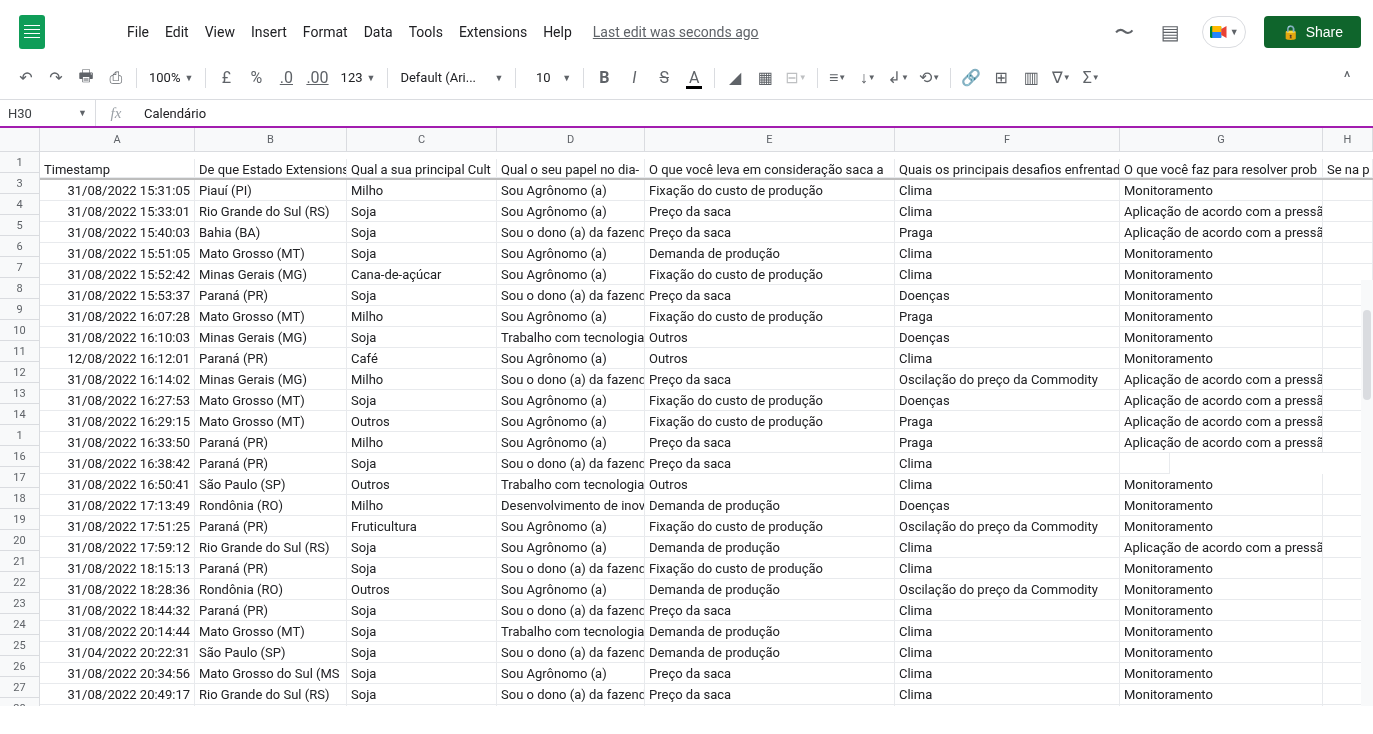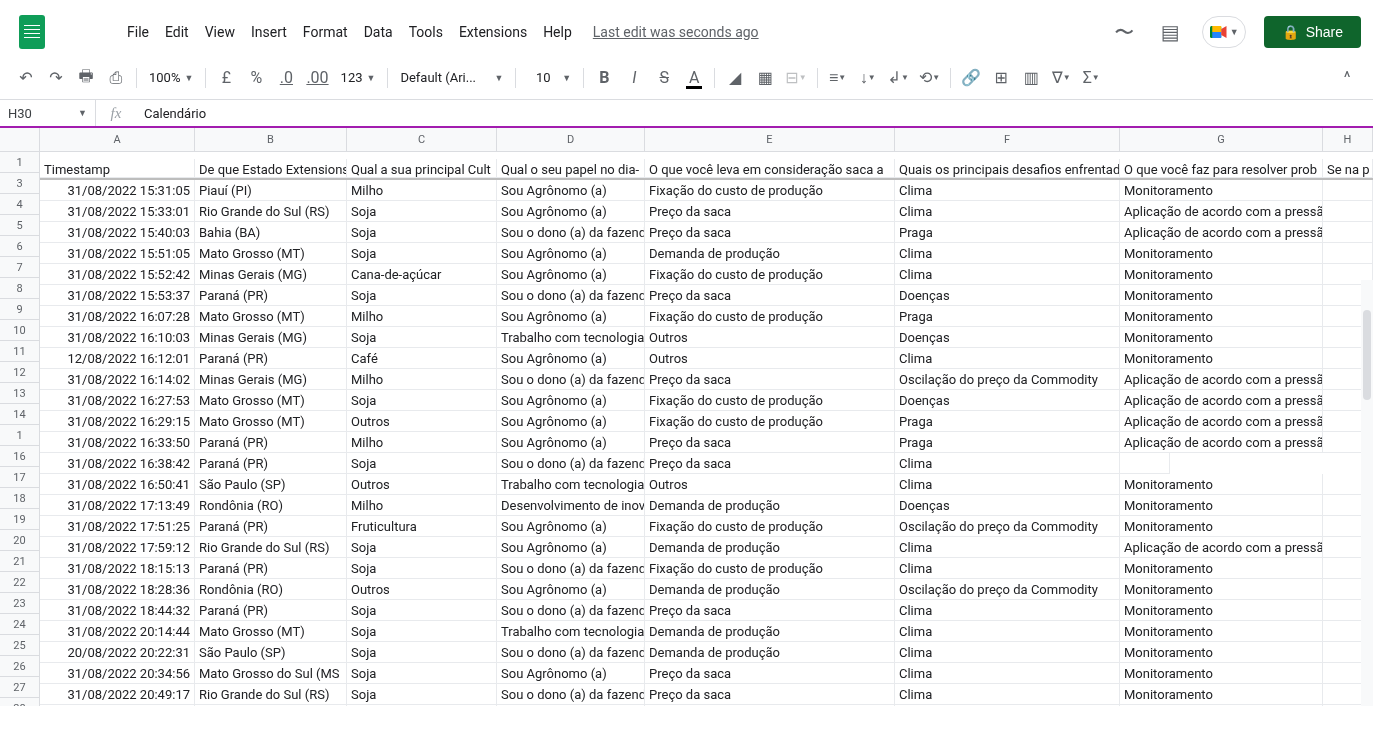--- a/index.html
+++ b/index.html
@@ -433,21 +433,21 @@
         <div class="cell ra" style="width: 155px;">31/08/2022 20:14:44</div>
         <div class="cell" style="width: 152px;">Mato Grosso (MT)</div>
         <div class="cell" style="width: 150px;">Soja</div>
         <div class="cell" style="width: 148px;">Trabalho com tecnologia</div>
         <div class="cell" style="width: 250px;">Demanda de produção</div>
         <div class="cell" style="width: 225px;">Clima</div>
         <div class="cell" style="width: 203px;">Monitoramento</div>
         <div class="cell" style="width: 50px;"></div>
       </div>
       <div class="row">
-        <div class="cell ra" style="width: 155px;">20/08/2022 20:22:31</div>
+        <div class="cell ra" style="width: 155px;">31/04/2022 20:22:31</div>
         <div class="cell" style="width: 152px;">São Paulo (SP)</div>
         <div class="cell" style="width: 150px;">Soja</div>
         <div class="cell" style="width: 148px;">Sou o dono (a) da fazend</div>
         <div class="cell" style="width: 250px;">Demanda de produção</div>
         <div class="cell" style="width: 225px;">Clima</div>
         <div class="cell" style="width: 203px;">Monitoramento</div>
         <div class="cell" style="width: 50px;"></div>
       </div>
       <div class="row">
         <div class="cell ra" style="width: 155px;">31/08/2022 20:34:56</div>

